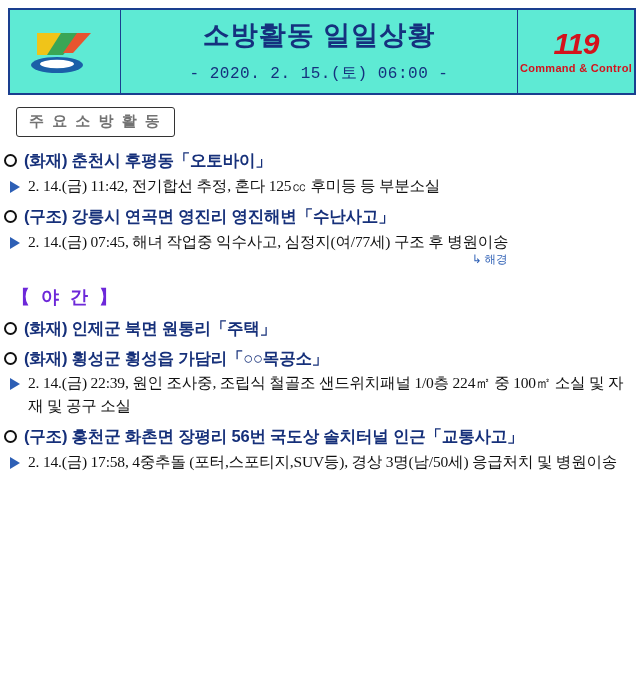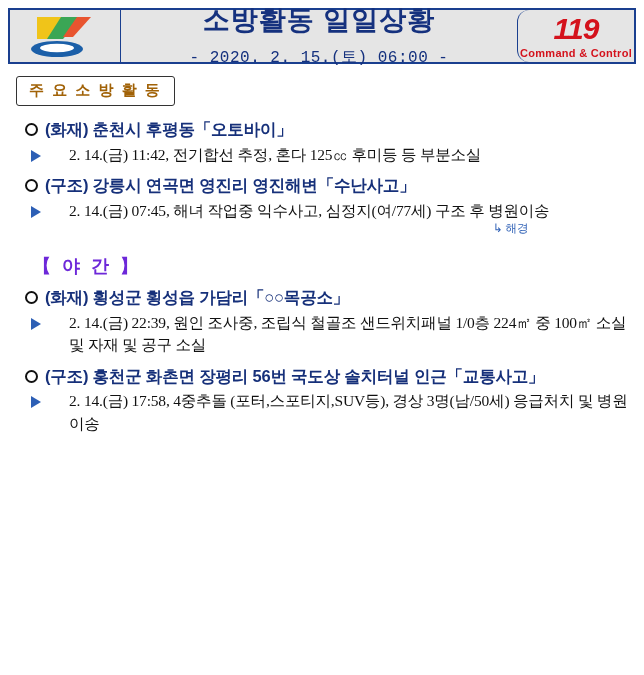--- a/index.html
+++ b/index.html
@@ -18,26 +18,26 @@
     position: relative;
     width: 644px;
     height: 675px;
     box-sizing: border-box;
   }
 
   
   .header {
     position: relative;
     margin: 8px 8px 0 8px;
-    height: 56px;
+    height: 87px;
     border: 2px solid #1a3f8f;
     box-sizing: border-box;
     display: flex;
     align-items: stretch;
-    background: #e5e5e5;
+    background: #5eead4;
   }
   .header-logo {
     width: 110px;
     border-right: 1px solid #1a3f8f;
     display: flex;
     align-items: center;
     justify-content: center;
   }
   .logo-svg { display: block; }
   .header-center {
@@ -63,21 +63,20 @@
     color: #15317e;
     letter-spacing: 0.5px;
   }
   .header-right {
     width: 116px;
     border-left: 1px solid #1a3f8f;
     display: flex;
     flex-direction: column;
     align-items: center;
     justify-content: center;
-    border-radius: 12px;
   }
   .badge-119 {
     font-family: "Liberation Sans", sans-serif;
     font-weight: bold;
     font-style: italic;
     font-size: 30px;
     color: #d4121c;
     line-height: 1;
     letter-spacing: -1px;
   }
@@ -93,28 +92,28 @@
   
   .section-tag {
     display: inline-block;
     margin: 12px 0 4px 16px;
     padding: 4px 12px 5px 12px;
     border: 1.5px solid #333333;
     border-radius: 3px;
     font-family: "Liberation Sans", sans-serif;
     font-weight: bold;
     font-size: 15px;
-    color: #a16207;
+    color: #737373;
     letter-spacing: 2px;
     background: #ffffff;
   }
 
   
   .content {
-    padding: 0 10px 0 23px;
+    padding: 0 10px 0 2px;
   }
   .entry {
     margin-top: 9px;
   }
   .entry-head {
     display: flex;
     align-items: flex-start;
     font-family: "Liberation Sans", sans-serif;
     font-weight: bold;
     font-size: 16.5px;
@@ -133,21 +132,20 @@
   }
   .entry-head-text { flex: 1; }
   .entry-body {
     display: flex;
     align-items: flex-start;
     margin: 4px 0 0 4px;
     font-size: 15.5px;
     line-height: 1.45;
     color: #111111;
     letter-spacing: -0.2px;
-    gap: 20px;
   }
   .bullet-tri {
     flex: 0 0 auto;
     width: 0;
     height: 0;
     margin: 6px 8px 0 4px;
     border-top: 6px solid transparent;
     border-bottom: 6px solid transparent;
     border-left: 10px solid #2d5fb5;
   }
@@ -231,20 +229,24 @@
       </div>
     </div>
 
     <div class="annot">
       <span>↳ 해경</span>
     </div>
 
     <div class="night-head">【 야 간 】</div>
 
     <div class="entry">
+      <div class="entry-head">
+        <span class="bullet-circle"></span>
+        <span class="entry-head-text">(화재) 인제군 북면 원통리「주택」</span>
+      </div>
     </div>
 
     <div class="entry">
       <div class="entry-head">
         <span class="bullet-circle"></span>
         <span class="entry-head-text">(화재) 횡성군 횡성읍 가담리「○○목공소」</span>
       </div>
       <div class="entry-body">
         <span class="bullet-tri"></span>
         <span class="entry-body-text">2. 14.(금) 22:39, 원인 조사중, 조립식 철골조 샌드위치패널 1/0층 224㎡ 중 100㎡ 소실 및 자재 및 공구 소실</span>

